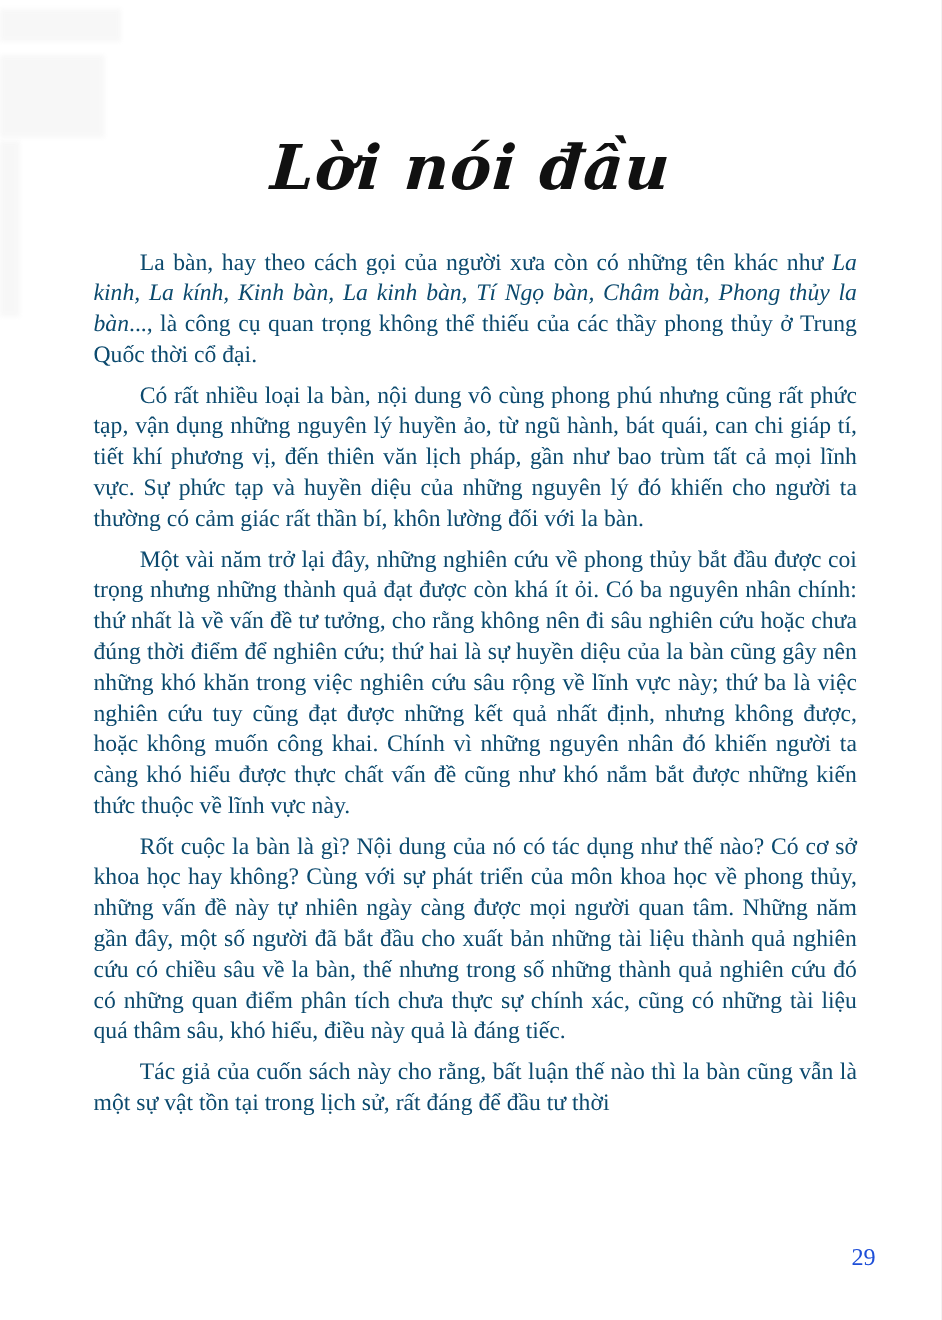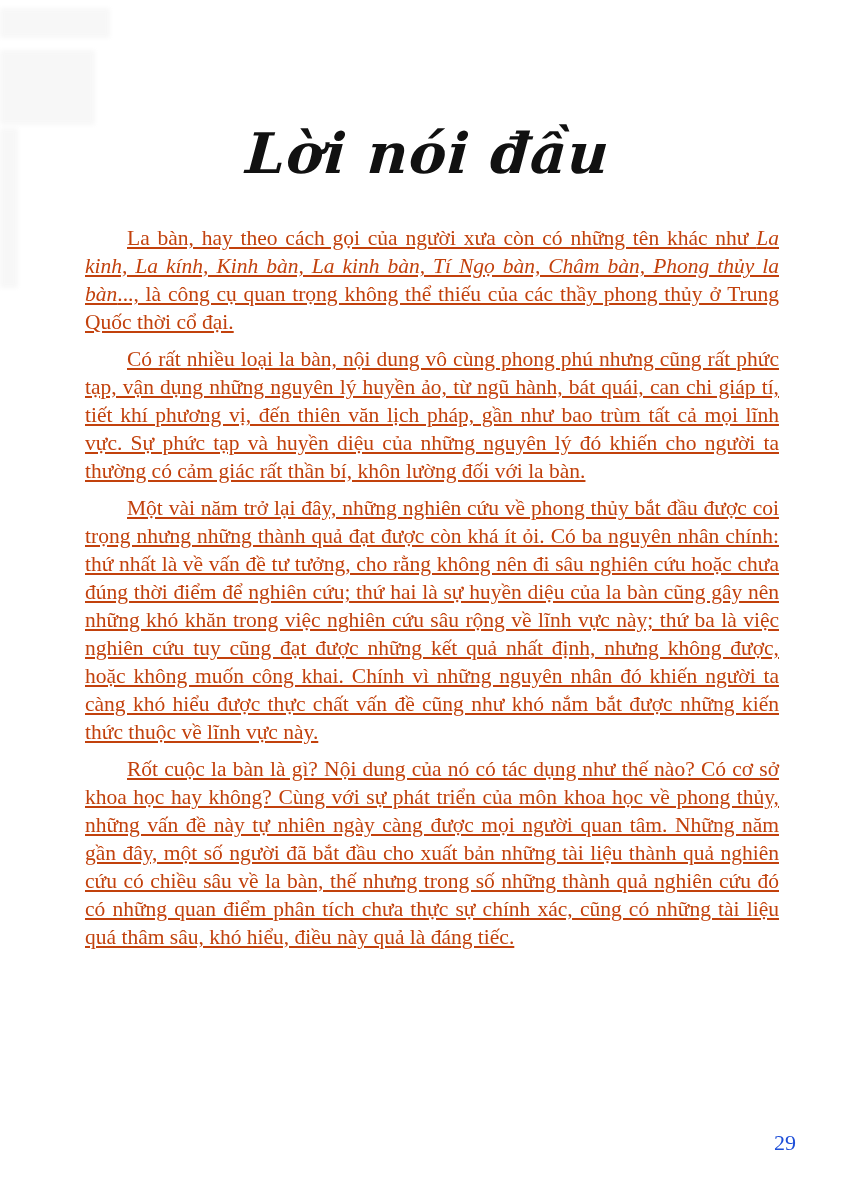--- a/index.html
+++ b/index.html
@@ -45,22 +45,21 @@
   }
 
   .content {
     position: absolute;
     top: 224px;
     left: 85px;
     width: 694px;
     font-size: 21.5px;
     line-height: 28px;
     text-align: justify;
-    color: #c2410c;
-    text-decoration: underline;
+    color: #0c4a6e;
   }
   .content p {
     margin: 0 0 9px 0;
     text-indent: 42px;
   }
   .content .it {
     font-style: italic;
   }
 
   .page-number {
@@ -79,16 +78,17 @@
   <div class="scan-artifact artifact-2"></div>
   <div class="scan-artifact artifact-3"></div>
 
   <h1 class="title">Lời nói đầu</h1>
 
   <div class="content" id="paragraphs">
       <p><span>La bàn, hay theo cách gọi của người xưa còn có những tên khác như </span><span class="it">La kinh, La kính, Kinh bàn, La kinh bàn, Tí Ngọ bàn, Châm bàn, Phong thủy la bàn</span><span>..., là công cụ quan trọng không thể thiếu của các thầy phong thủy ở Trung Quốc thời cổ đại.</span></p>
       <p><span>Có rất nhiều loại la bàn, nội dung vô cùng phong phú nhưng cũng rất phức tạp, vận dụng những nguyên lý huyền ảo, từ ngũ hành, bát quái, can chi giáp tí, tiết khí phương vị, đến thiên văn lịch pháp, gần như bao trùm tất cả mọi lĩnh vực. Sự phức tạp và huyền diệu của những nguyên lý đó khiến cho người ta thường có cảm giác rất thần bí, khôn lường đối với la bàn.</span></p>
       <p><span>Một vài năm trở lại đây,  những nghiên cứu về phong thủy bắt đầu được coi trọng nhưng những thành quả đạt được còn khá ít ỏi. Có ba nguyên nhân chính: thứ nhất là về vấn đề tư tưởng, cho rằng không nên đi sâu nghiên cứu hoặc chưa đúng thời điểm để nghiên cứu; thứ hai là sự huyền diệu của la bàn cũng gây nên những khó khăn trong việc nghiên cứu sâu rộng về lĩnh vực này; thứ ba là việc nghiên cứu tuy cũng đạt được những kết quả nhất định, nhưng không được, hoặc không muốn công khai. Chính vì những nguyên nhân đó khiến người ta càng khó hiểu được thực chất vấn đề cũng như khó nắm bắt được những kiến thức thuộc về lĩnh vực này.</span></p>
       <p><span>Rốt cuộc la bàn là gì? Nội dung của nó có tác dụng như thế nào? Có cơ sở khoa học hay không? Cùng với sự phát triển của môn khoa học về phong thủy, những vấn đề này tự nhiên ngày càng được mọi người quan tâm. Những năm gần đây, một số người đã bắt đầu cho xuất bản những tài liệu thành quả nghiên cứu có chiều sâu về la bàn, thế nhưng trong số những thành quả nghiên cứu đó có những quan điểm phân tích chưa thực sự chính xác, cũng có  những tài liệu quá thâm sâu, khó hiểu, điều này quả là đáng tiếc.</span></p>
+      <p><span>Tác giả của cuốn sách này cho rằng, bất luận thế nào thì la bàn cũng vẫn là một sự vật tồn tại trong lịch sử, rất đáng để đầu tư thời</span></p>
     </div>
 
   <div class="page-number">29</div>
 </div>
 
 </body></html>

